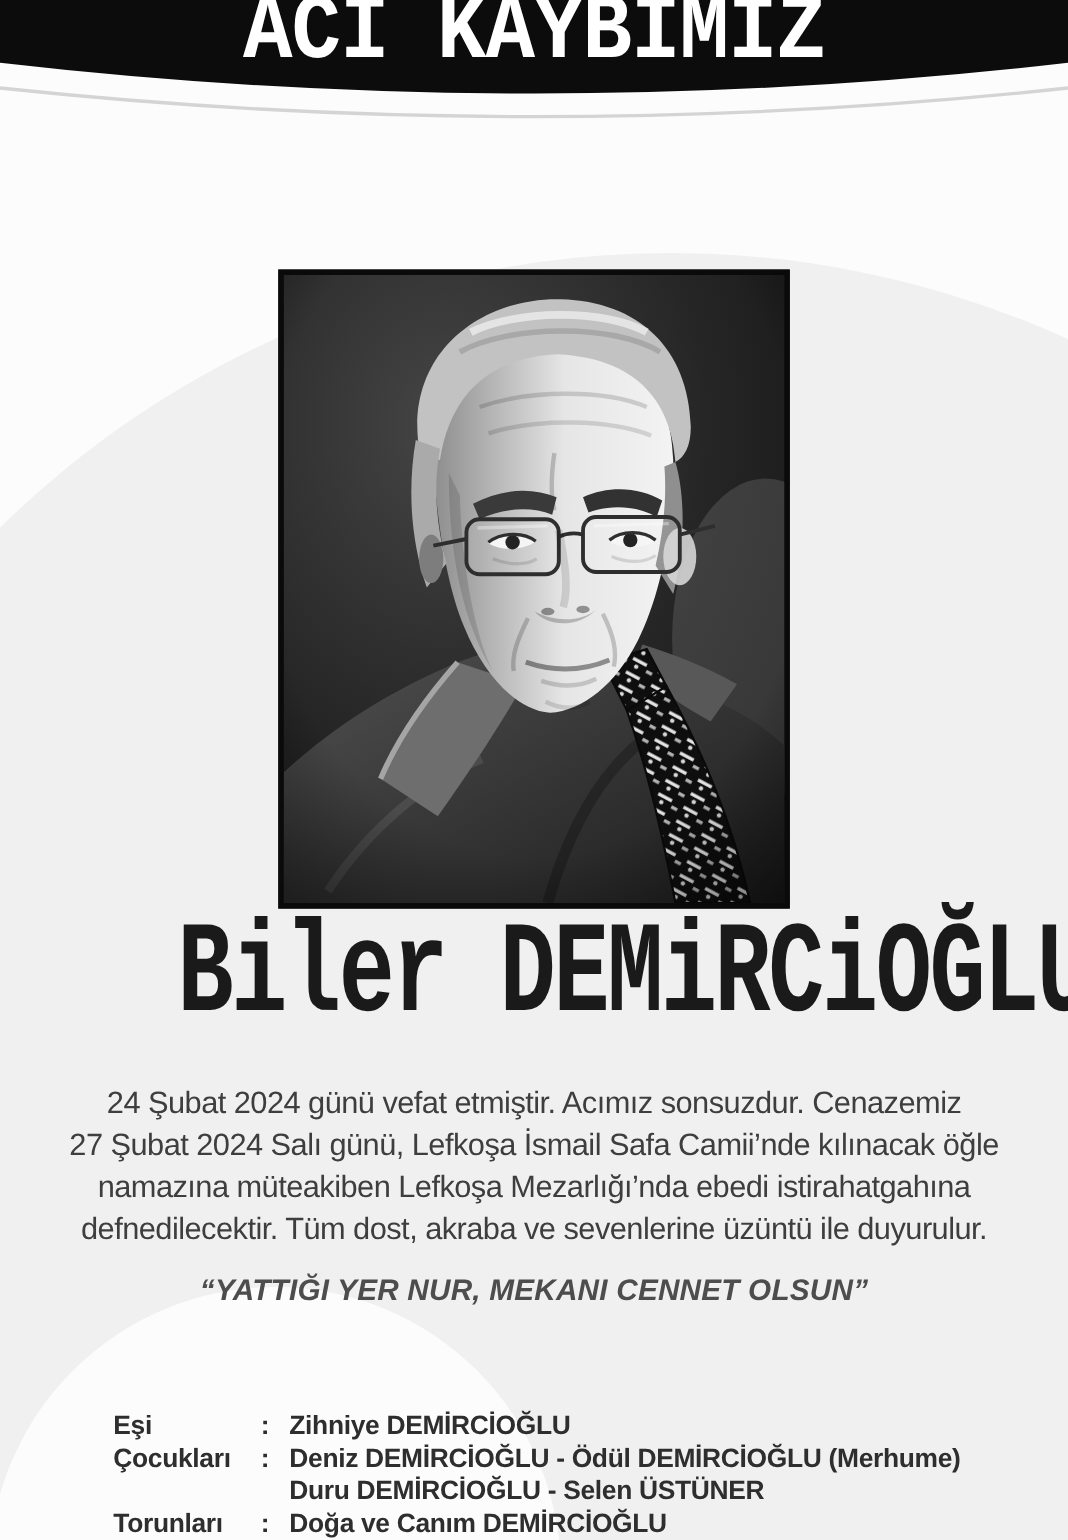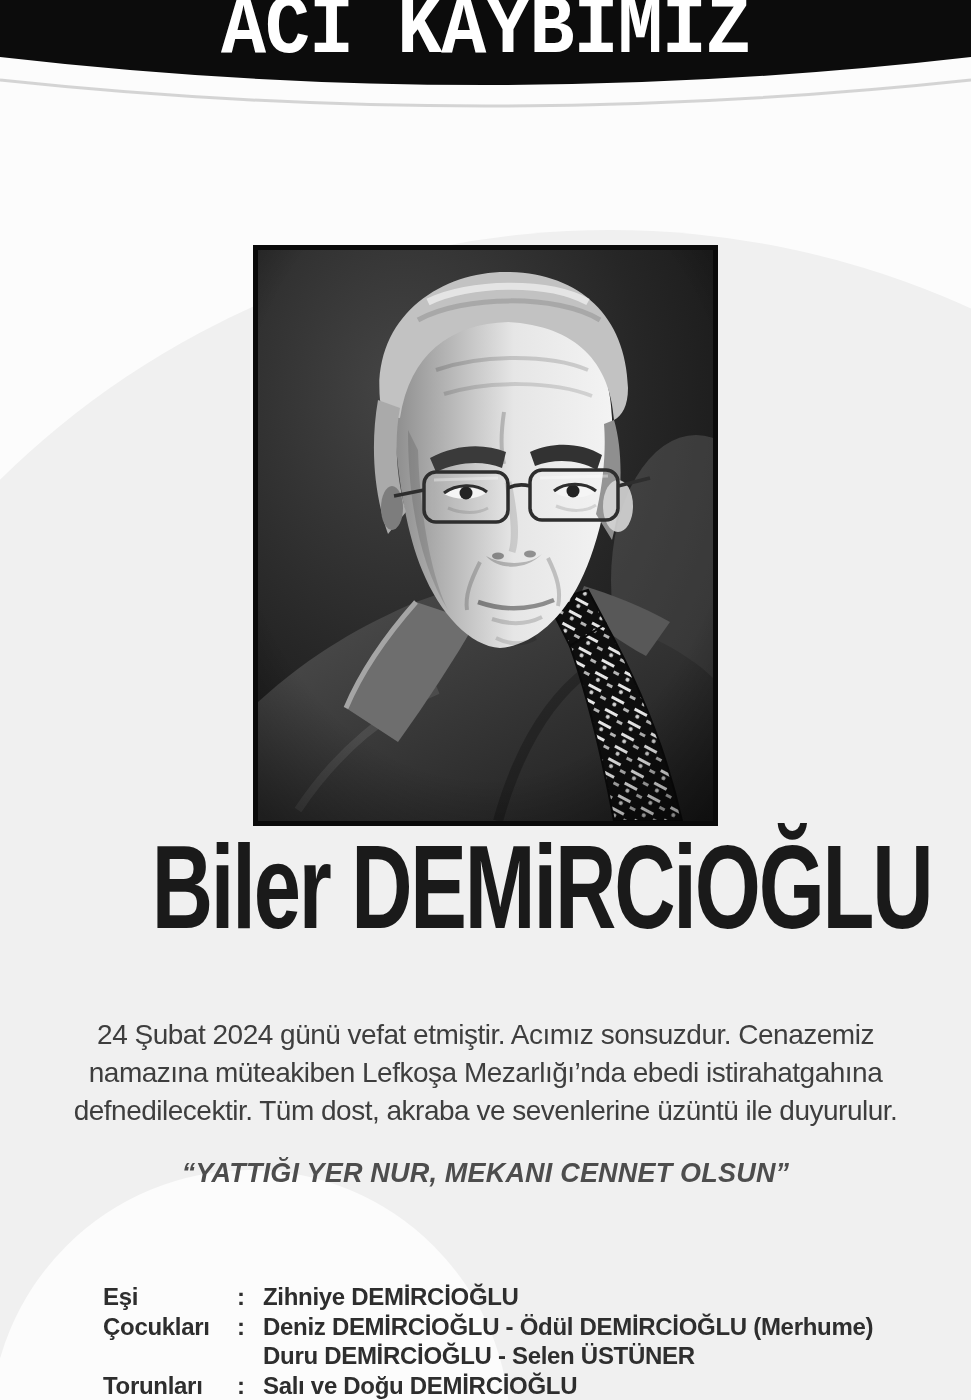--- a/index.html
+++ b/index.html
@@ -34,28 +34,28 @@
   .photo {
     position:absolute; left:253px; top:245px; width:465px; height:581px; z-index:2;
     border:5px solid #0a0a0a; background:#1d1d1d;
   }
   .photo svg { display:block; }
 
   
   .name {
     position:absolute; left:0; top:826px; width:100%; z-index:2;
     text-align:center; color:#1a1a1a; font-weight:bold; font-size:118px; line-height:1.05;
-    letter-spacing:-3px; white-space:nowrap;
+    letter-spacing:-3px; white-space:nowrap;font-family:Liberation Mono, monospace;
   }
   .name .squeeze { display:inline-block; transform:scale(0.72,1); transform-origin:center; }
 
   
   .announce {
     position:absolute; left:0; top:984px; width:100%; z-index:2;
-    text-align:center; color:#3e3e3e; font-size:28px; line-height:38px; letter-spacing:-0.5px;margin-top:32px;
+    text-align:center; color:#3e3e3e; font-size:28px; line-height:38px; letter-spacing:-0.5px;
   }
 
   
   .quote {
     position:absolute; left:0; top:1158px; width:100%; z-index:2;
     text-align:center; color:#4d4d4d; font-weight:bold; font-style:italic;
     font-size:27px; letter-spacing:0.2px;
   }
 
   
@@ -185,20 +185,21 @@
       <rect width="455" height="571" fill="url(#vig)"></rect>
     </svg>
   </figure>
 
   <h1 class="name">
     <span class="squeeze">Biler DEMiRCiOĞLU</span>
   </h1>
 
   <section class="announce">
     <div>24 Şubat 2024 günü vefat etmiştir. Acımız sonsuzdur. Cenazemiz</div>
+    <div>27 Şubat 2024 Salı günü, Lefkoşa İsmail Safa Camii’nde kılınacak öğle</div>
     <div>namazına müteakiben Lefkoşa Mezarlığı’nda ebedi istirahatgahına</div>
     <div>defnedilecektir. Tüm dost, akraba ve sevenlerine üzüntü ile duyurulur.</div>
   </section>
 
   <div class="quote">“YATTIĞI YER NUR, MEKANI CENNET OLSUN”</div>
 
   <section class="family">
     <div class="frow">
       <span class="flabel">Eşi</span>
       <span class="fcolon">:</span>
@@ -210,21 +211,21 @@
       <span class="fvalue">Deniz DEMİRCİOĞLU - Ödül DEMİRCİOĞLU (Merhume)</span>
     </div>
     <div class="frow">
       <span class="flabel"></span>
       <span class="fcolon"></span>
       <span class="fvalue">Duru DEMİRCİOĞLU - Selen ÜSTÜNER</span>
     </div>
     <div class="frow">
       <span class="flabel">Torunları</span>
       <span class="fcolon">:</span>
-      <span class="fvalue">Salı ve Doğu DEMİRCİOĞLU</span>
+      <span class="fvalue">Doğa ve Canım DEMİRCİOĞLU</span>
     </div>
     <div class="frow">
       <span class="flabel"></span>
       <span class="fcolon"></span>
       <span class="fvalue">Duru ve Toprak DEMİRCİOĞLU</span>
     </div>
   </section>
 
 </div>
 

